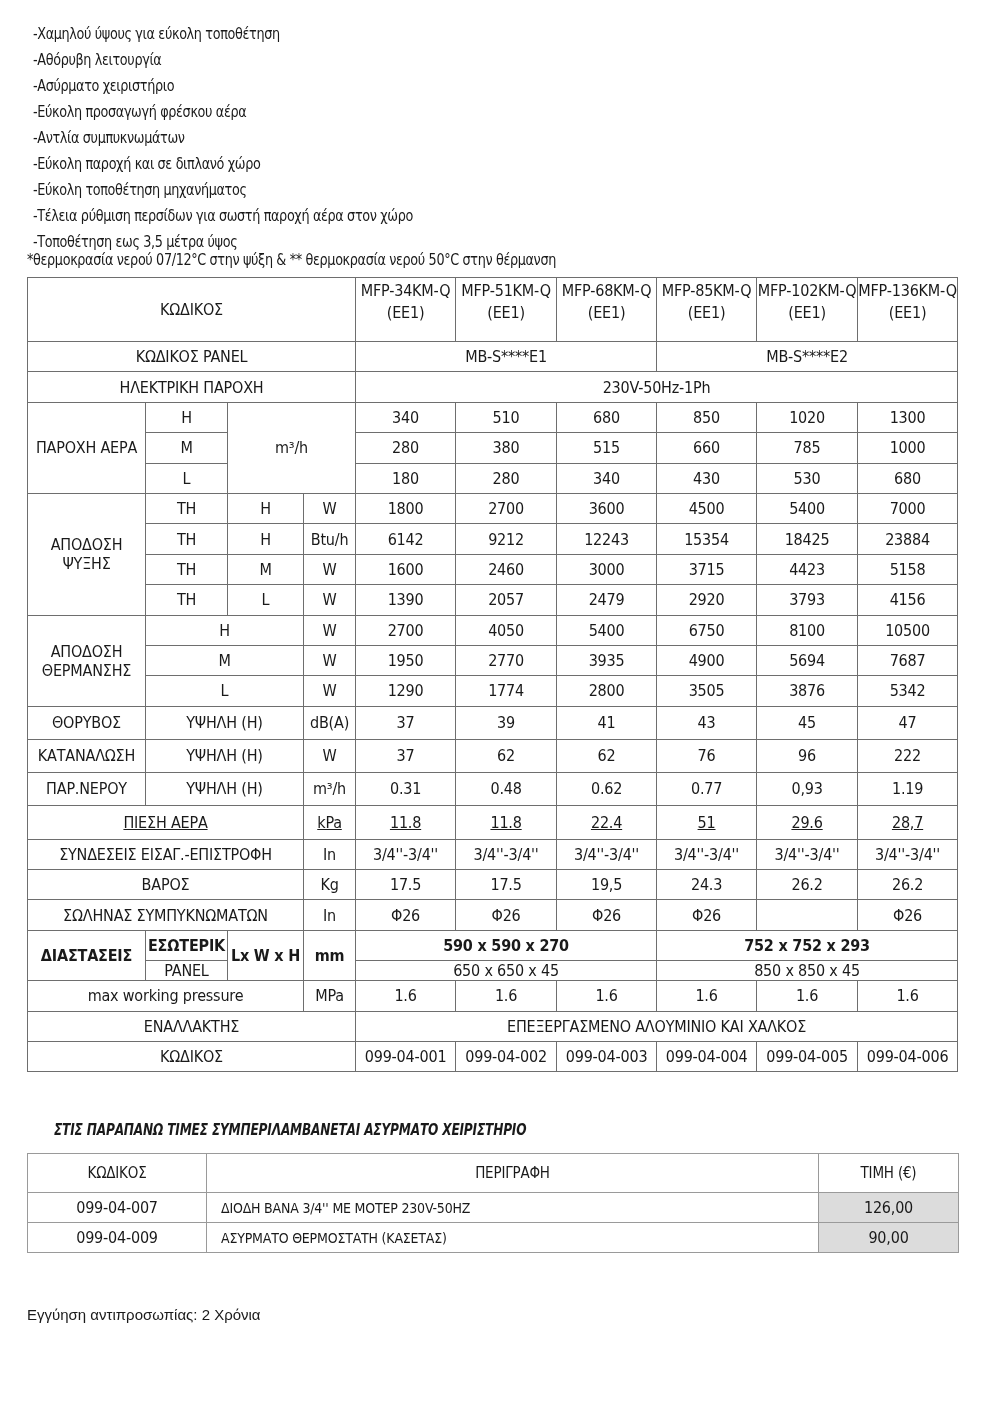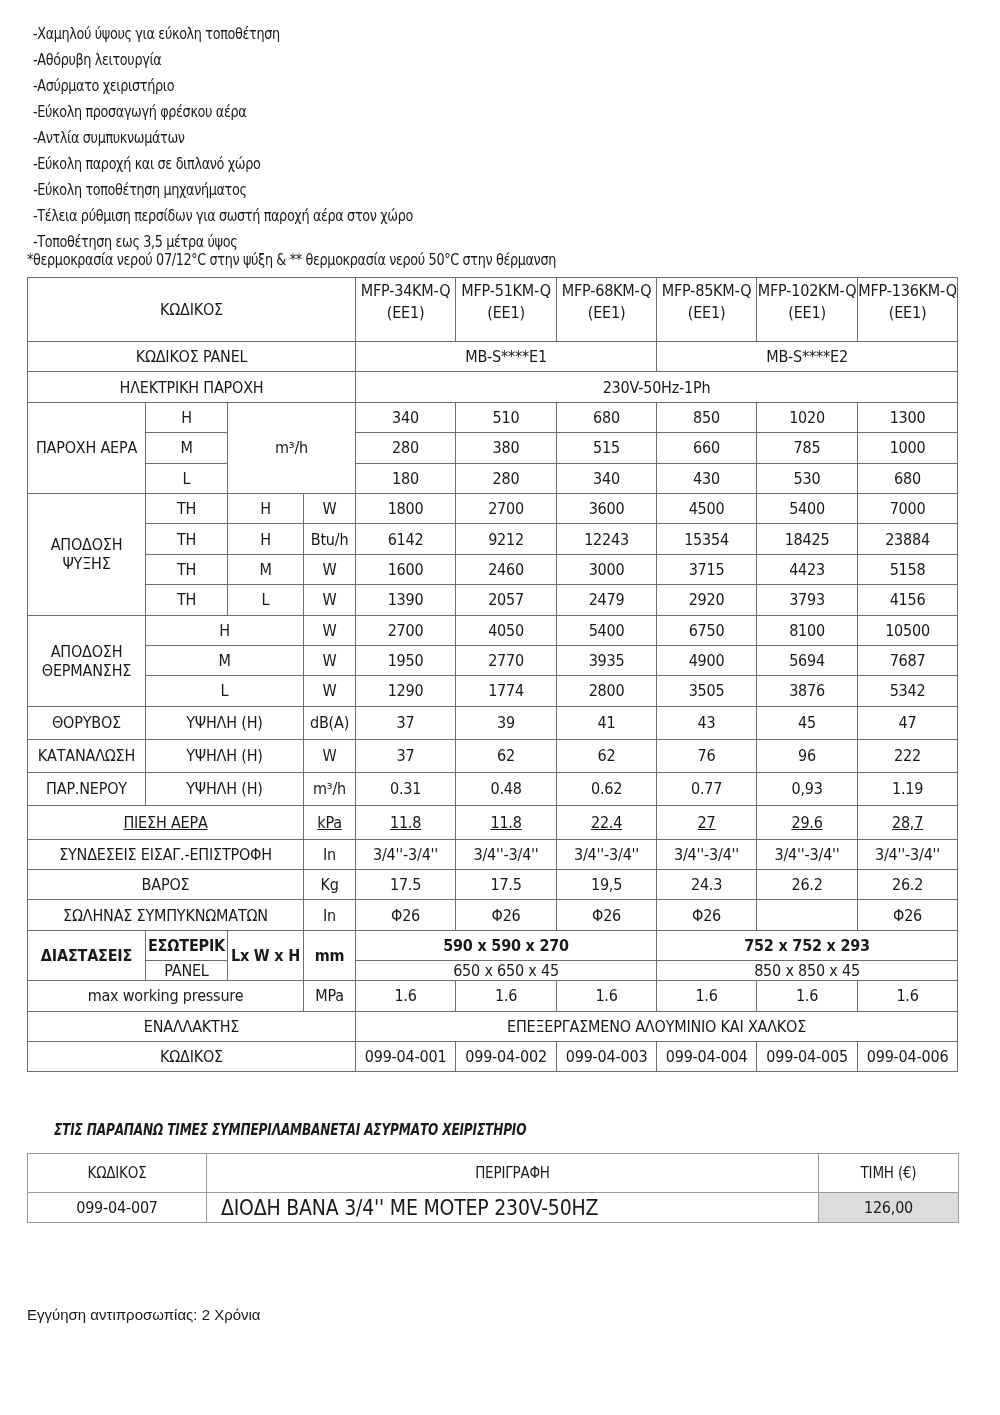--- a/index.html
+++ b/index.html
@@ -14,21 +14,21 @@
   td { border: 1px solid #6e6e6e; text-align: center; vertical-align: middle; padding: 0;
        font-size: 16px; letter-spacing: -0.2px; white-space: nowrap; overflow: hidden; }
   #spec { left: 27px; top: 277px; width: 931px; }
   #spec td.wrap { white-space: normal; line-height: 22px; vertical-align: top; padding-top: 2px; }
   #spec td.hdr { height: 61px; }
   .subtitle { position: absolute; left: 54px; top: 1121px; font-size: 15px; font-weight: bold; font-style: italic;
               letter-spacing: -0.2px; white-space: nowrap; transform: scaleX(0.9); transform-origin: left; }
   #acc { left: 27px; top: 1153px; width: 931px; }
   #acc td { height: 29px; border-color: #9a9a9a; }
   #acc td.hd { height: 38px; font-size: 15px; }
-  #acc td.desc { text-align: left; padding-left: 14px; font-size: 21px; transform-origin: left; }
+  #acc td.desc { text-align: left; padding-left: 14px; font-size: 14px; transform-origin: left; }
   #acc td.price { background: #dcdcdc; }
   .warranty { position: absolute; left: 27px; top: 1306px; font-family: "Liberation Sans", sans-serif; font-size: 15px; }
 </style>
 </head>
 <body>
 
 <ul class="features">
   <li>-Χαμηλού ύψους για εύκολη τοποθέτηση</li>
   <li>-Αθόρυβη λειτουργία</li>
   <li>-Ασύρματο χειριστήριο</li>
@@ -216,21 +216,21 @@
         <td>0.77</td>
         <td>0,93</td>
         <td>1.19</td>
       </tr>
       <tr style="height: 34px; text-decoration: underline;">
         <td colspan="3">ΠΙΕΣΗ ΑΕΡΑ</td>
         <td>kPa</td>
         <td>11.8</td>
         <td>11.8</td>
         <td>22.4</td>
-        <td>27</td>
+        <td>51</td>
         <td>29.6</td>
         <td>28,7</td>
       </tr>
       <tr style="height: 30.4px;">
         <td colspan="3">ΣΥΝΔΕΣΕΙΣ ΕΙΣΑΓ.-ΕΠΙΣΤΡΟΦΗ</td>
         <td>In</td>
         <td>3/4''-3/4''</td>
         <td>3/4''-3/4''</td>
         <td>3/4''-3/4''</td>
         <td>3/4''-3/4''</td>
@@ -308,16 +308,21 @@
     <tr>
       <td class="hd">ΚΩΔΙΚΟΣ</td>
       <td class="hd">ΠΕΡΙΓΡΑΦΗ</td>
       <td class="hd">ΤΙΜΗ (€)</td>
     </tr>
     <tr>
       <td>099-04-007</td>
       <td class="desc">ΔΙΟΔΗ ΒΑΝΑ 3/4''  ΜΕ ΜΟΤΕΡ  230V-50HZ</td>
       <td class="price">126,00</td>
     </tr>
+    <tr>
+      <td>099-04-009</td>
+      <td class="desc">ΑΣΥΡΜΑΤΟ ΘΕΡΜΟΣΤΑΤΗ (ΚΑΣΕΤΑΣ)</td>
+      <td class="price">90,00</td>
+    </tr>
   </tbody>
 </table>
 
 <div class="warranty">Εγγύηση αντιπροσωπίας: 2 Χρόνια</div>
 
 </body></html>

